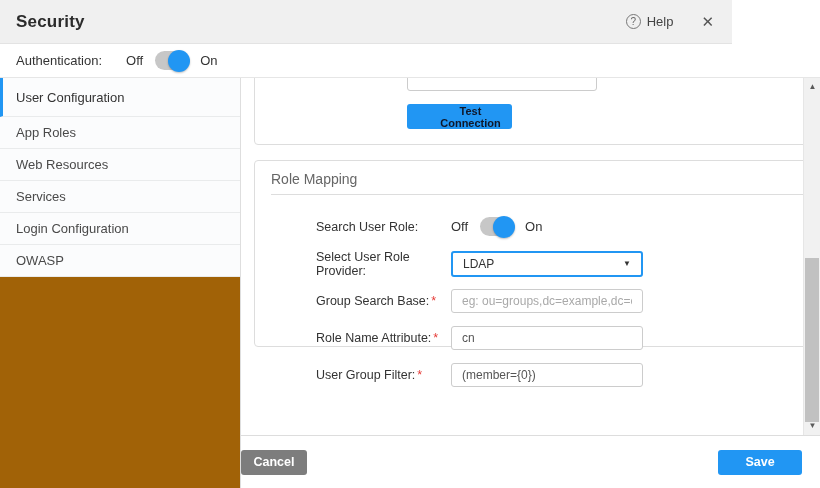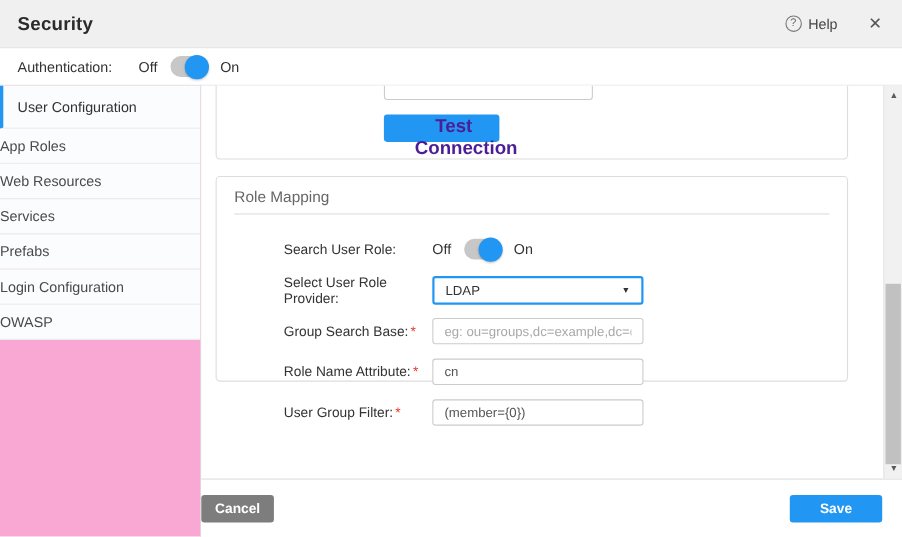--- a/index.html
+++ b/index.html
@@ -1,21 +1,21 @@
 <!DOCTYPE html>
 <html><head>
 <meta charset="utf-8">
 <style>
   html,body{margin:0;padding:0;background:#fff;}
   *{box-sizing:border-box;}
   body{font-family:"Liberation Sans","DejaVu Sans",sans-serif;-webkit-font-smoothing:antialiased;}
   .window{position:relative;width:820px;height:488px;background:#fff;overflow:hidden;font-size:13px;color:#333;}
 
   
-  .header{position:absolute;left:0;top:0;width:820px;height:44px;background:#f0f0f0;border-bottom:1px solid #e3e3e3;display:flex;align-items:center;padding:0 18px 0 16px;}
+  .header{position:absolute;left:0;top:0;width:732px;height:44px;background:#f0f0f0;border-bottom:1px solid #e3e3e3;display:flex;align-items:center;padding:0 18px 0 16px;}
   .header-title{font-size:17px;font-weight:bold;color:#2b2b2b;letter-spacing:.2px;}
   .header-right{margin-left:auto;display:flex;align-items:center;gap:10px;}
   .help-wrap{display:flex;align-items:center;gap:6px;cursor:pointer;color:#555;}
   .help-circle{width:15px;height:15px;border:1px solid #777;border-radius:50%;font-size:10px;line-height:13px;text-align:center;color:#666;}
   .help-label{font-size:13px;color:#444;}
   .close-btn{font-size:15px;color:#555;margin-left:18px;cursor:pointer;line-height:1;}
 
   
   .auth-bar{position:absolute;left:0;top:44px;width:820px;height:34px;background:#fff;border-bottom:1px solid #e6e6e6;display:flex;align-items:center;padding-left:16px;}
   .auth-label{color:#333;margin-right:24px;}
@@ -23,32 +23,32 @@
   
   .toggle{display:inline-flex;align-items:center;gap:12px;}
   .toggle-word{color:#333;font-size:13px;}
   .switch{position:relative;width:33px;height:19px;background:#c7c7c7;border-radius:10px;cursor:pointer;flex:0 0 auto;}
   .switch .knob{position:absolute;top:-1.5px;right:-2px;width:22px;height:22px;border-radius:50%;background:#2196f3;box-shadow:0 1px 2px rgba(0,0,0,.25);}
 
   
   .body{position:absolute;left:0;top:78px;width:820px;height:410px;display:flex;}
 
   
-  .sidebar{width:183px;height:410px;background:#f9a8d4;border-right:1px solid #dedede;flex:0 0 auto;}
-  .side-item{height:32px;background:#fbfcfd;border-bottom:1px solid #e9ebec;display:flex;align-items:center;color:#4a4a4a;font-size:13px;cursor:pointer;}
+  .sidebar{width:241px;height:410px;background:#a16207;border-right:1px solid #dedede;flex:0 0 auto;}
+  .side-item{height:32px;background:#fbfcfd;border-bottom:1px solid #e9ebec;display:flex;align-items:center;padding-left:16px;color:#4a4a4a;font-size:13px;cursor:pointer;}
   .side-item:first-child{height:39px;}
   .side-item.active{border-left:3px solid #2196f3;padding-left:13px;color:#333;}
 
   
   .main{position:relative;flex:1;height:410px;background:#fff;}
   .scroll-area{position:absolute;left:0;top:0;right:17px;bottom:53px;overflow:hidden;}
   .card{position:absolute;background:#fff;border:1px solid #ddd;border-radius:4px;}
   .card-top{left:13px;top:-10px;width:575px;height:77px;}
   .partial-input{position:absolute;left:152px;top:0;width:190px;height:22px;border:1px solid #ccc;border-radius:3px;background:#fff;padding:0 8px;font-size:12px;color:#555;outline:none;font-family:inherit;}
-  .test-btn{position:absolute;left:152px;top:35px;width:105px;height:25px;background:#2196f3;color:#4c1d95;border:none;border-radius:3px;font-size:17px;font-weight:bold;cursor:pointer;font-family:inherit;padding-left:28px;}
+  .test-btn{position:absolute;left:152px;top:35px;width:105px;height:25px;background:#2196f3;color:#0f172a;border:none;border-radius:3px;font-size:11px;font-weight:bold;cursor:pointer;font-family:inherit;padding-left:28px;}
 
   .card-role{left:13px;top:82px;width:575px;height:187px;}
   .card-role-title{margin:10px 16px 0;font-size:14px;color:#666;}
   .card-role-divider{margin:7px 16px 0;border-top:1px solid #ddd;height:0;}
   .rows{margin-top:13px;}
   .form-row{height:37px;display:flex;align-items:center;padding-left:16px;}
   .form-label{width:135px;flex:0 0 auto;color:#333;font-size:12.5px;margin-left:45px;}
   .req{color:#e53935;margin-left:2px;}
   .field-col{display:flex;align-items:center;}
   .text-input{width:192px;height:24px;border:1px solid #ccc;border-radius:3px;padding:0 10px;font-size:12px;color:#555;outline:none;font-family:inherit;background:#fff;}
@@ -104,23 +104,20 @@
           <span>User Configuration</span>
         </div>
       <div class="side-item">
           <span>App Roles</span>
         </div>
       <div class="side-item">
           <span>Web Resources</span>
         </div>
       <div class="side-item">
           <span>Services</span>
-        </div>
-      <div class="side-item">
-          <span>Prefabs</span>
         </div>
       <div class="side-item">
           <span>Login Configuration</span>
         </div>
       <div class="side-item">
           <span>OWASP</span>
         </div>
     </div>
 
     <div class="main">

